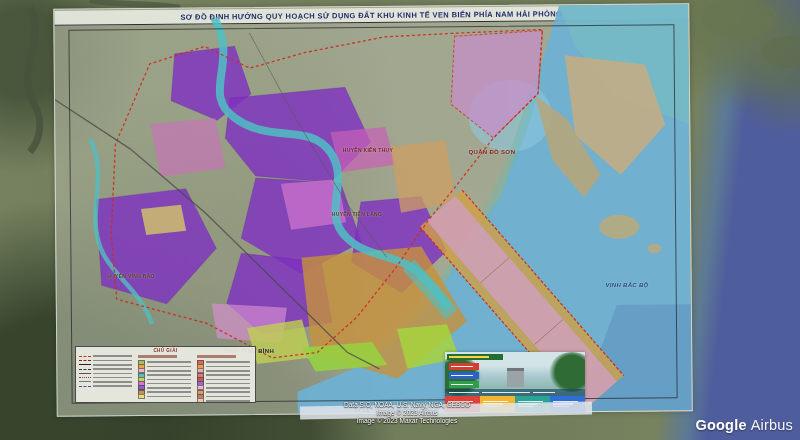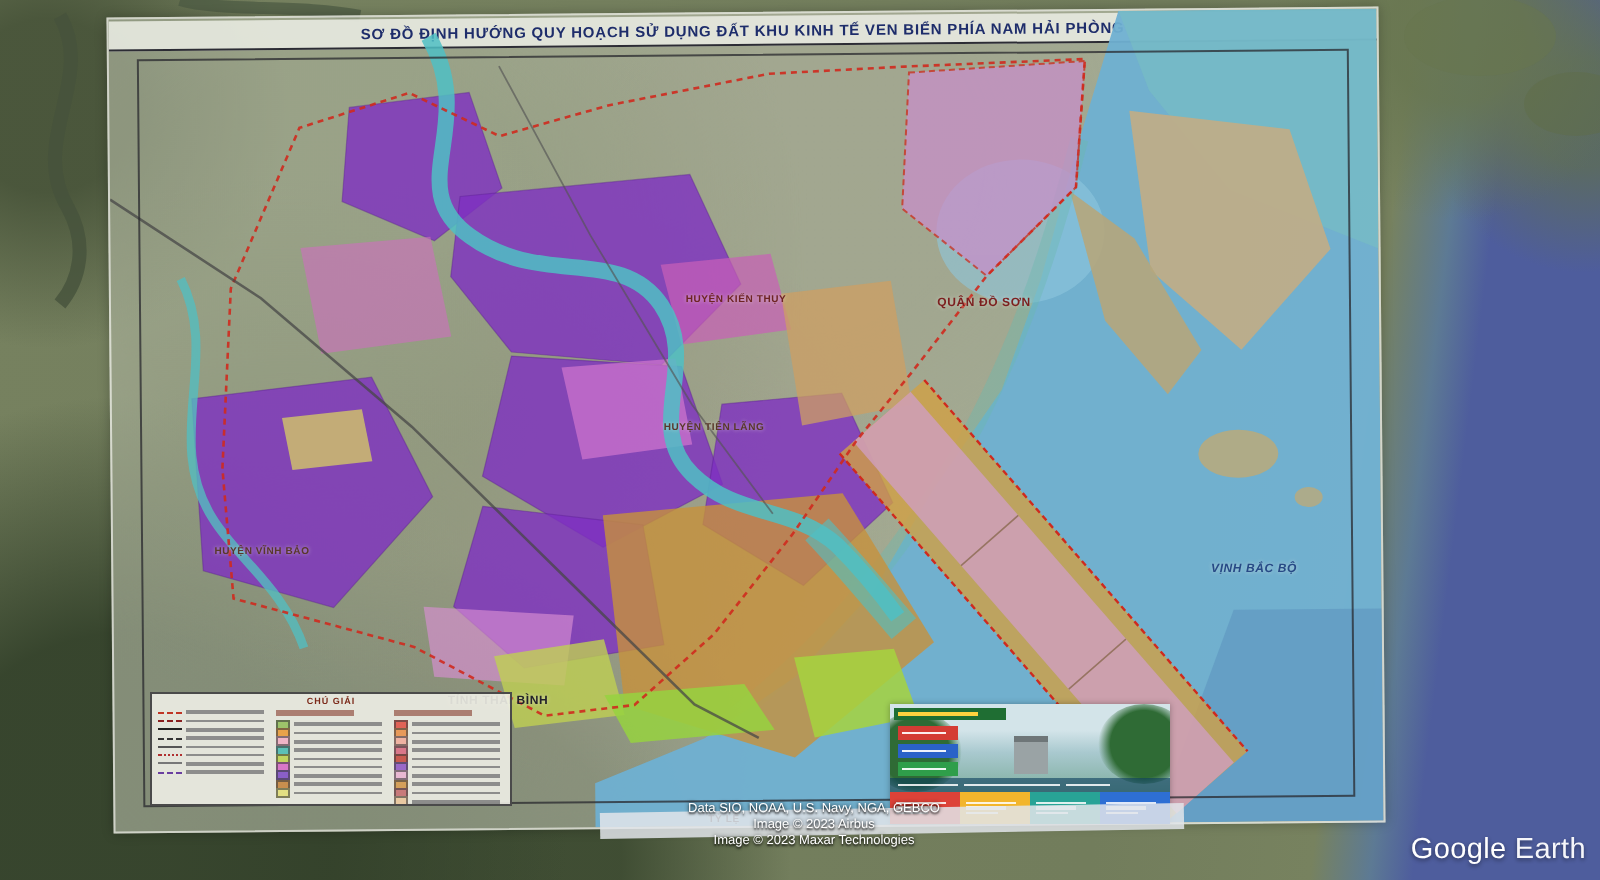--- a/index.html
+++ b/index.html
@@ -73,21 +73,21 @@
   .card i{display:block;height:1.2px;background:rgba(255,255,255,.85);}
   .card i:nth-child(1){width:85%;}.card i:nth-child(2){width:70%;}.card i:nth-child(3){width:55%;}
   
   .margin-band{position:absolute;left:300px;top:404px;width:292px;height:13px;
     background:rgba(226,229,234,.85);transform:rotate(-1deg);}
   .attribution{position:absolute;left:322px;top:401px;width:170px;text-align:center;
     color:#fff;font-size:6.5px;line-height:8px;text-shadow:0 0 2px rgba(0,0,0,.9),0 1px 1px rgba(0,0,0,.7);}
   
   .ge-logo{position:absolute;right:7px;bottom:7px;color:#fff;font-size:14.5px;
     letter-spacing:.2px;text-shadow:0 1px 2px rgba(0,0,0,.45);}
-  .ge-logo .g{font-weight:400;}
+  .ge-logo .g{font-weight:700;}
   .ge-logo .e{font-weight:300;opacity:.95;margin-left:4px;}
 </style>
 </head>
 <body>
 
 <div class="stage">
 
   <div class="bg"></div>
 
   <svg class="bg-river" width="800" height="440">
@@ -347,16 +347,16 @@
   </div>
 
   <div class="margin-band"></div>
   <div class="attribution">
     <div>Data SIO, NOAA, U.S. Navy, NGA, GEBCO</div>
     <div>Image © 2023 Airbus</div>
     <div>Image © 2023 Maxar Technologies</div>
   </div>
 
   <div class="ge-logo">
-    <span class="g">Google</span><span class="e">Earth</span>
+    <span class="g">Google</span><span class="e">Airbus</span>
   </div>
 
 </div>
 
 </body></html>

